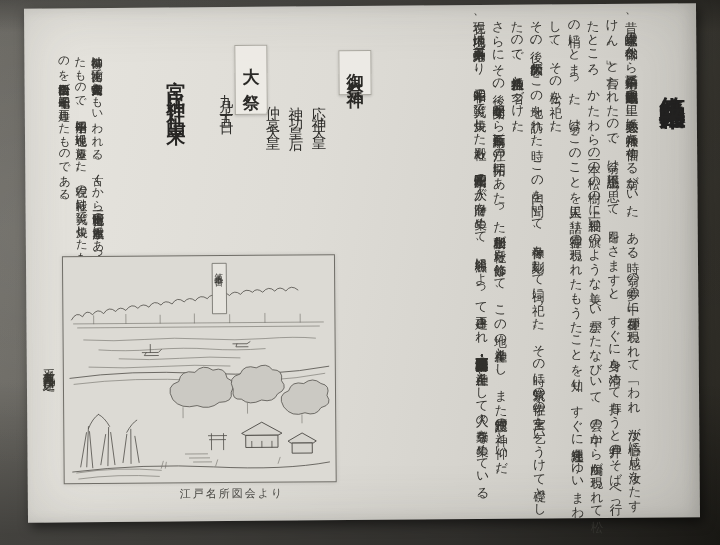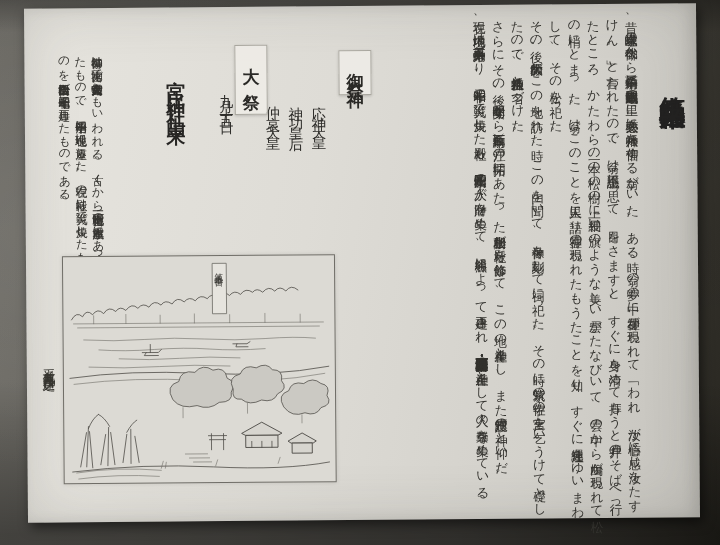--- a/index.html
+++ b/index.html
@@ -139,17 +139,18 @@
         <path class="sketch" d="M146,192 v-16 M158,192 v-16 M143,178 h18 M144,182 h16"></path>
         <path class="sketch-light" d="M120,196 h22 M124,200 h20 M128,204 h18"></path>
 
         <path class="sketch" d="M8,213 q70,-8 140,-4 q70,4 115,-4"></path>
         <path class="sketch-light" d="M96,210 l2,-7 M100,210 l1,-6 M150,208 l2,-6 M212,206 l2,-6"></path>
 
         <rect x="148" y="7" width="14" height="50" fill="#e6e4de" stroke="#6c6a64" stroke-width="0.8"></rect>
         <text x="155" y="10" font-size="8.5" fill="#3c3b37" style="writing-mode:vertical-rl;letter-spacing:1px;font-family:'Liberation Serif','DejaVu Serif',serif;">筑土八幡宮</text>
       </svg>
     </div>
+    <div class="illo-caption">江戸名所図会より</div>
 
     <div class="erected v">平成九年九月吉日建之</div>
 
   </div>
 </div>
 
 </body></html>

